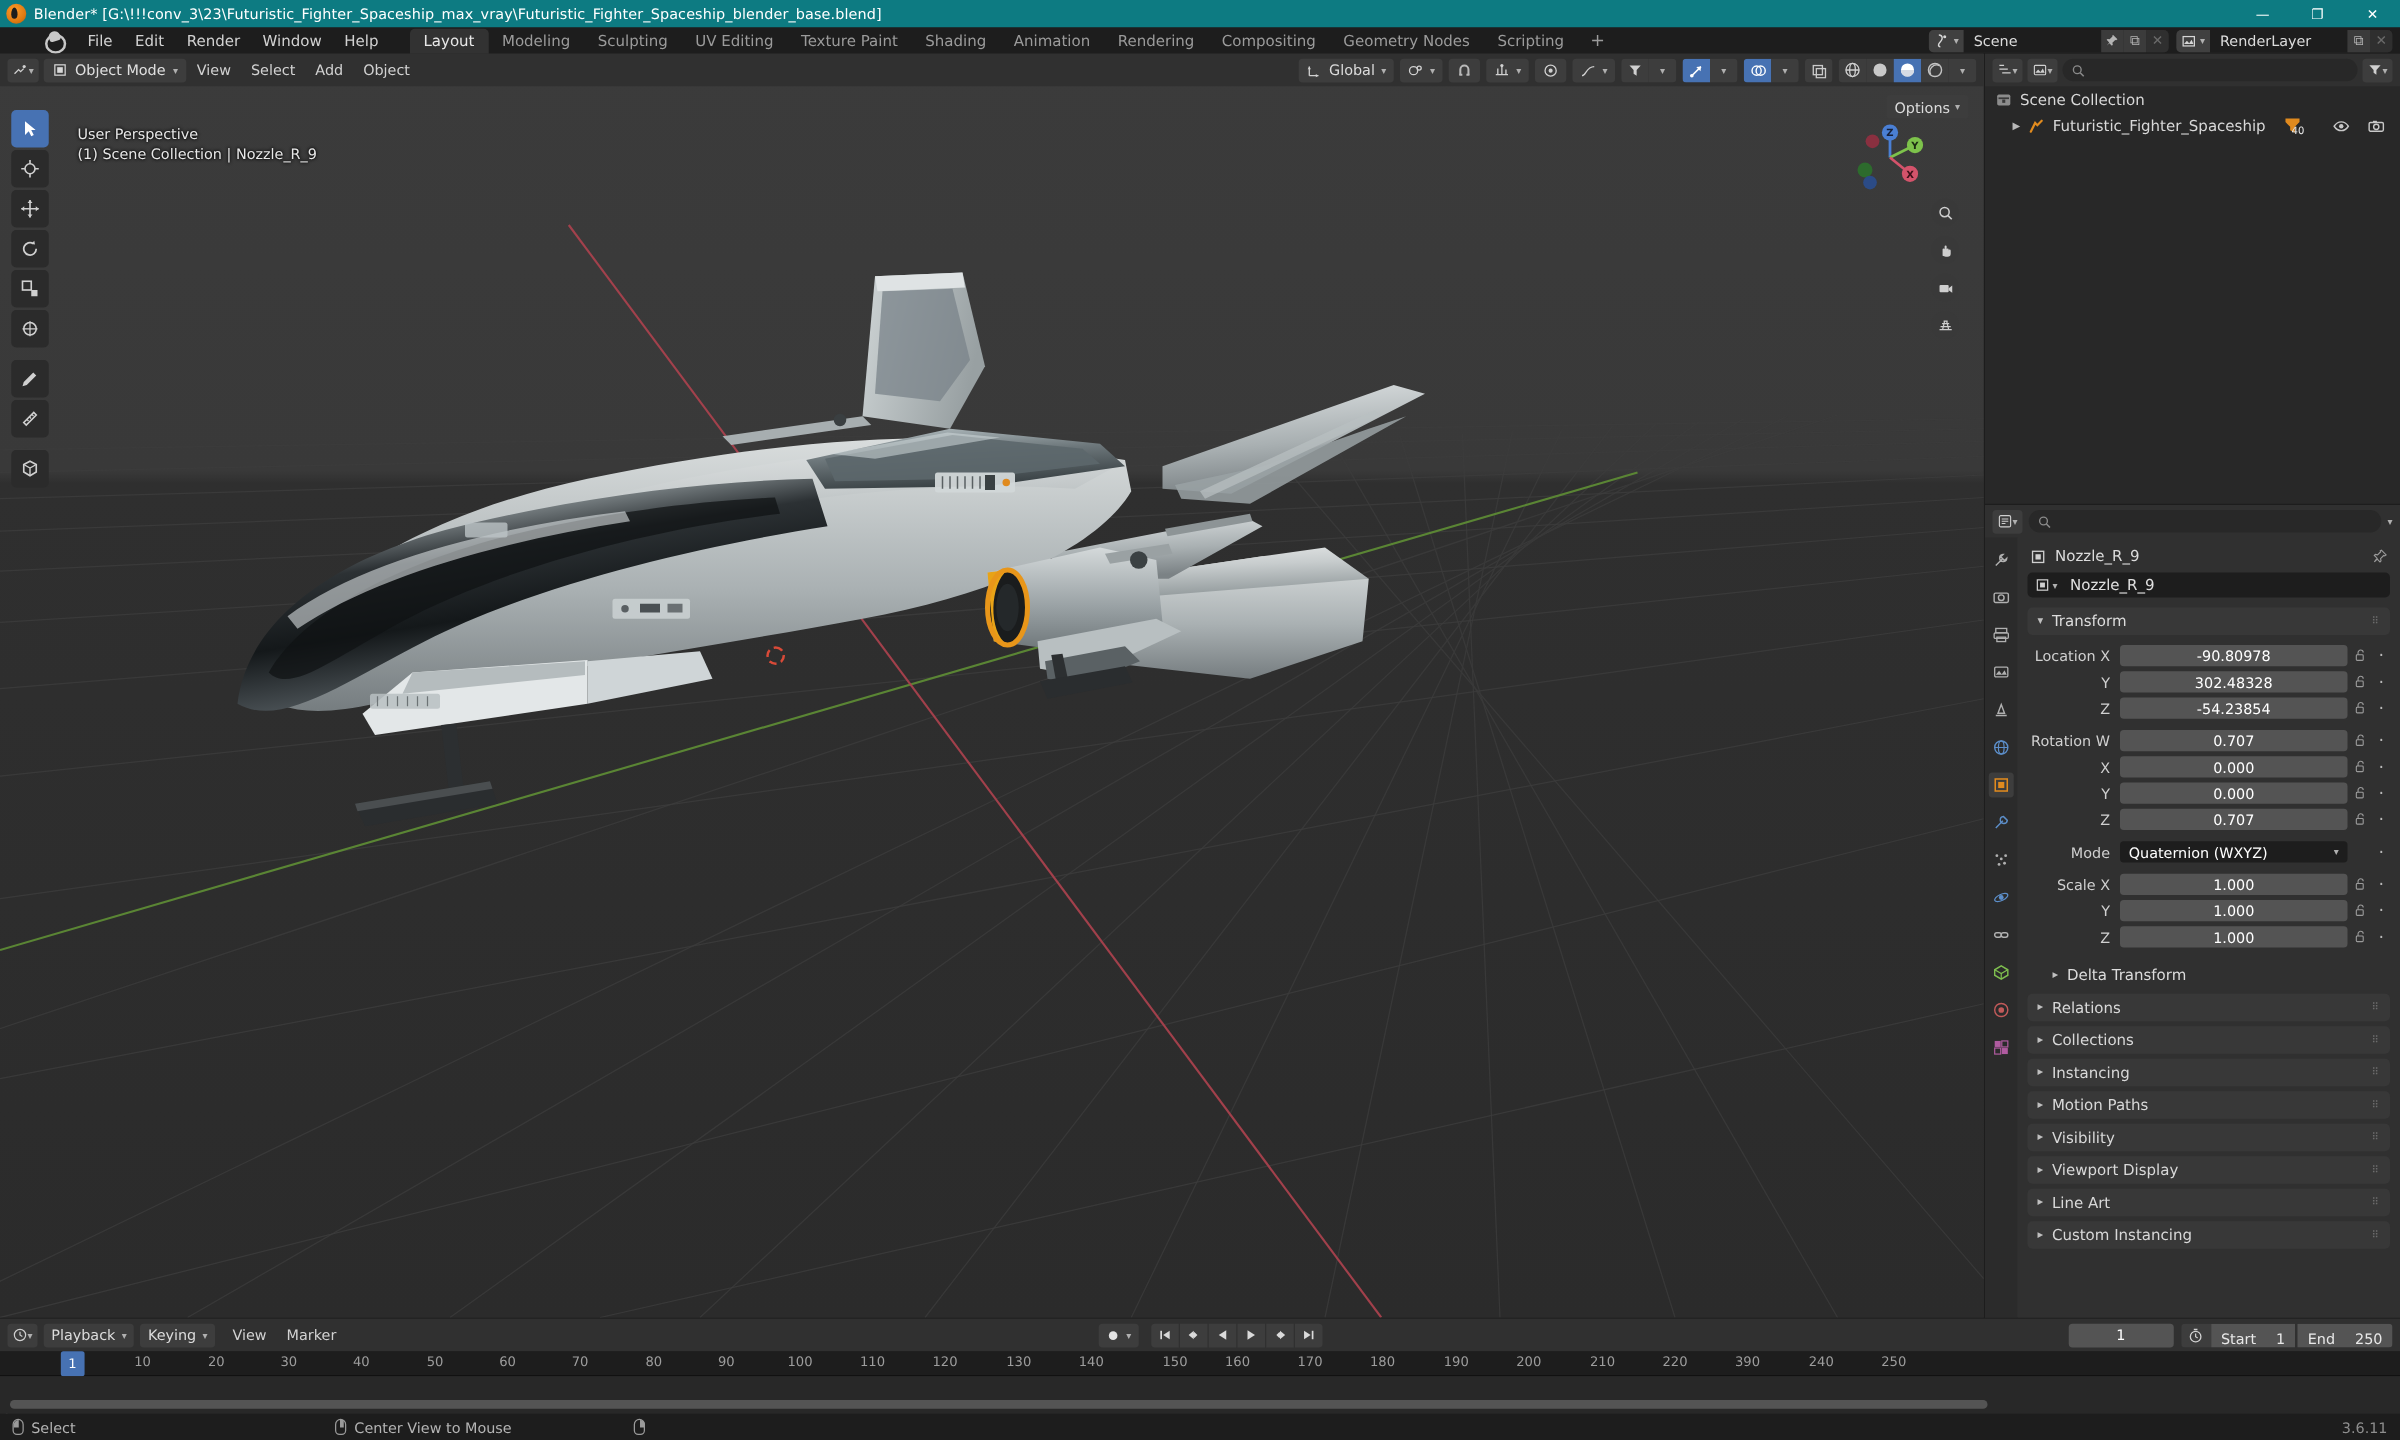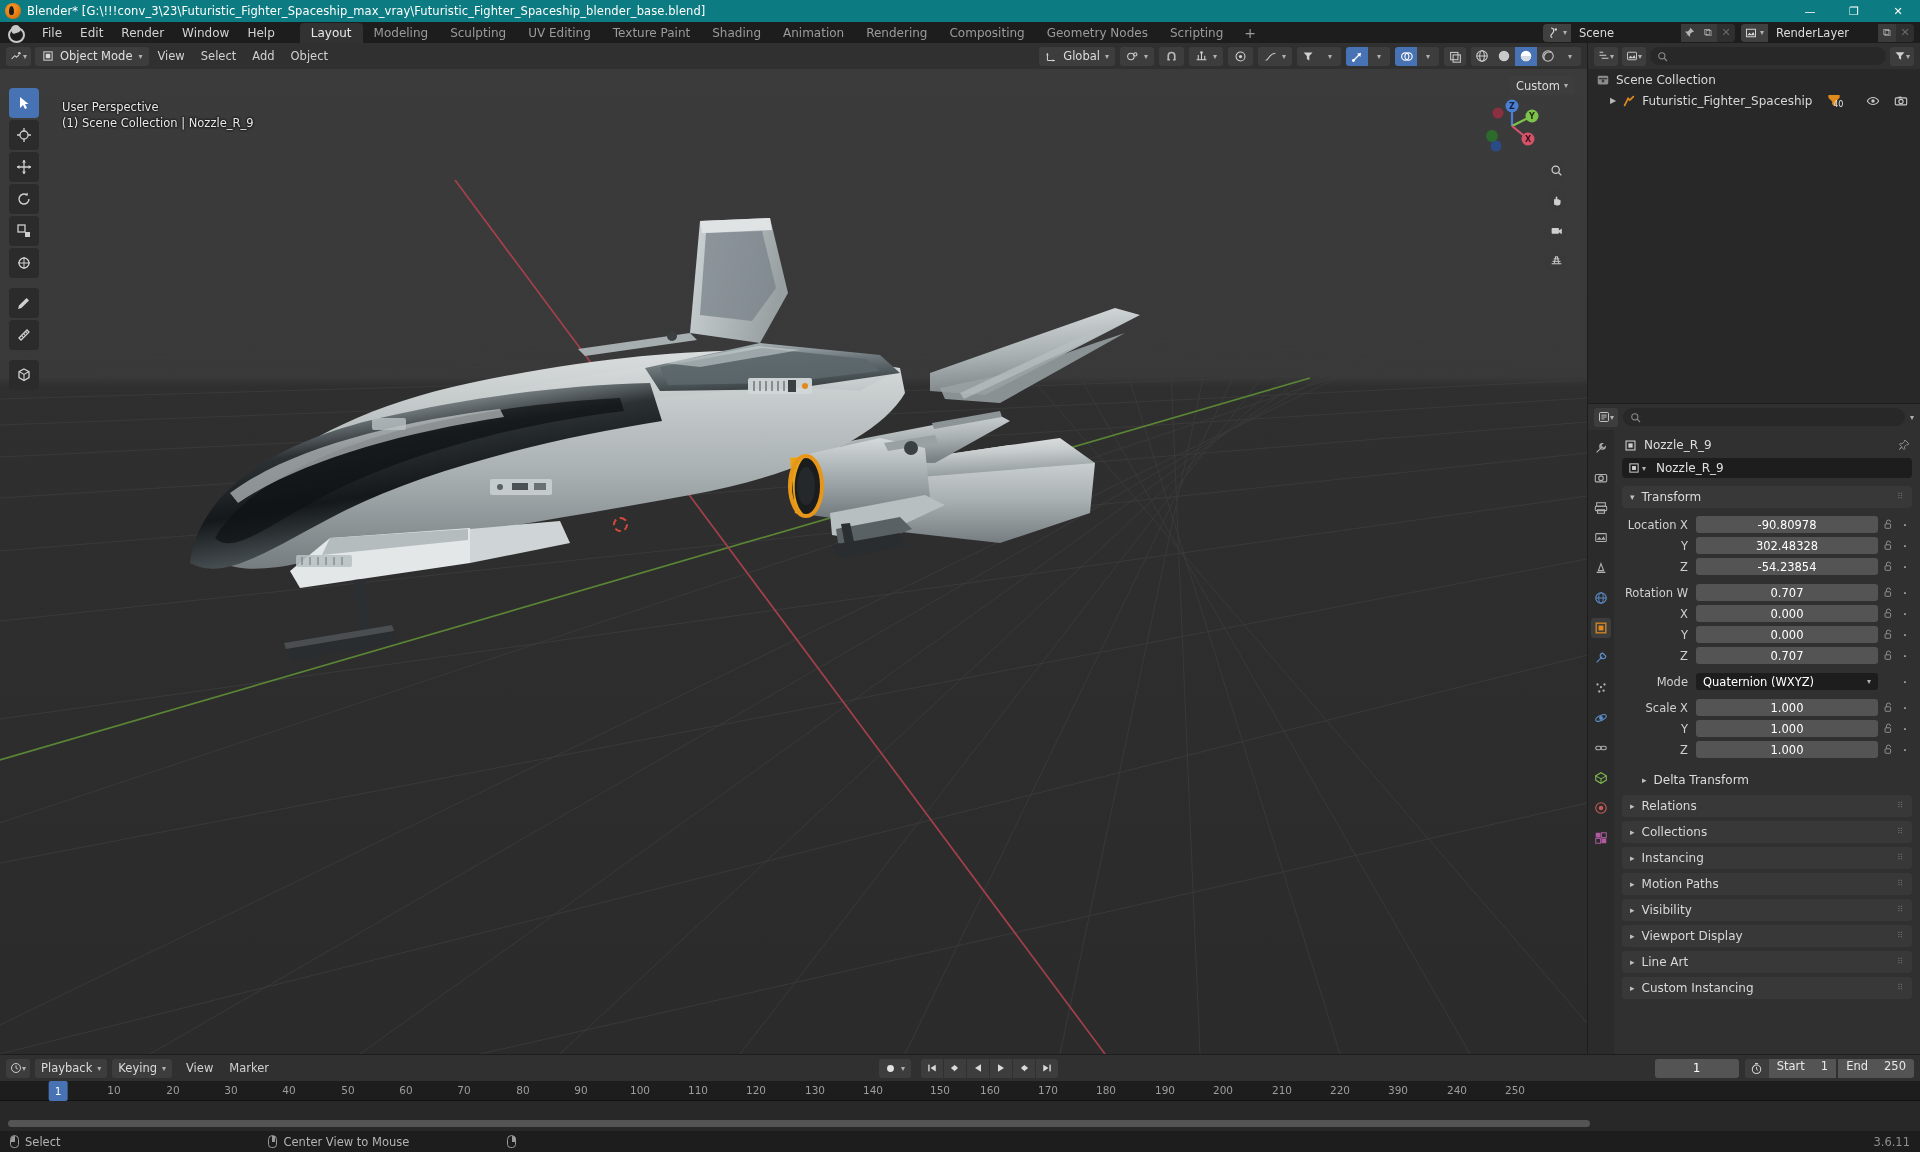--- a/index.html
+++ b/index.html
@@ -38,21 +38,21 @@
     margin-left: auto; display: flex; height: 22px;
   }
   .titlebar .tb-btn {
     width: 44px; height: 22px; display: flex; align-items: center; justify-content: center;
     color: #ffffff; font-size: 11px;
   }
 
   
   .topbar {
     position: absolute; left: 0; top: 22px; width: 1920px; height: 21px;
-    background: #1d1d1d; display: flex; align-items: center;
+    background: #1d1d1d; display: flex; align-items: center; padding-left: 28px;
   }
   .blender-logo {
     width: 18px; height: 16px; margin-left: 7px; margin-right: 8px; flex: none;
     position: relative;
   }
   .blender-logo::before {
     content: ""; position: absolute; left: 1px; top: 2px; width: 13px; height: 12px;
     border-radius: 50%; border: 2px solid #c8c8c8;
   }
   .blender-logo::after {
@@ -256,21 +256,21 @@
     color: #dadada; font-size: 10px; background: #3d3d3d;
   }
   .pbtn:first-child { border-radius: 3px 0 0 3px; }
   .pbtn:last-child { border-radius: 0 3px 3px 0; }
   .frame-field {
     height: 19px; width: 84px; background: #545454; border-radius: 3px;
     display: flex; align-items: center; justify-content: center; font-size: 11.5px; color: #fff;
   }
   .range-grp { display: flex; align-items: center; height: 19px; margin-left: 6px; border-radius: 3px; overflow: hidden; }
   .range-icon { width: 24px; height: 19px; background: #3d3d3d; display:flex; align-items:center; justify-content:center; color:#d0d0d0; }
-  .range-lbl { background: #545454; height: 19px; display: flex; align-items: flex-start; padding: 0 8px; font-size: 11.5px; color: #e8e8e8; gap: 16px; }
+  .range-lbl { background: #545454; height: 19px; display: flex; align-items: flex-end; padding: 0 8px; font-size: 11.5px; color: #e8e8e8; gap: 16px; }
   .tl-ruler {
     position: relative; height: 20px; background: #1d1d1d; border-bottom: 1px solid #111;
   }
   .tick { position: absolute; top: 3px; font-size: 10.5px; color: #9d9d9d; transform: translateX(-50%); }
   .playhead {
     position: absolute; top: 0px; height: 20px; background: #4772b3; border-radius: 2px;
     display: flex; align-items: center; justify-content: center;
     font-size: 10.5px; color: #fff; padding: 0 6px; transform: translateX(-50%);
   }
   .tl-body { position: relative; height: 30px; background: #282828; }
@@ -688,21 +688,21 @@
               <path d="M4 12 A6 6 0 0 1 12 4" stroke="#c2c2c2" stroke-width="1.3" fill="none"></path>
             </svg>
         </div>
         <div class="tg">
             <span class="chev">▾</span>
           </div>
       </div>
     </div>
 
     <div class="vp-options">
-      <span>Custom</span>
+      <span>Options</span>
       <span class="chev">▾</span>
     </div>
 
     <div class="toolcol">
       <div class="tool active">
         <svg width="16" height="16" viewBox="0 0 16 16">
             <path d="M4 2 L4 13 L7 10 L9 14 L11 13 L9 9 L12.5 9 Z" fill="#fff"></path>
           </svg>
       </div>
       <div class="tool">

